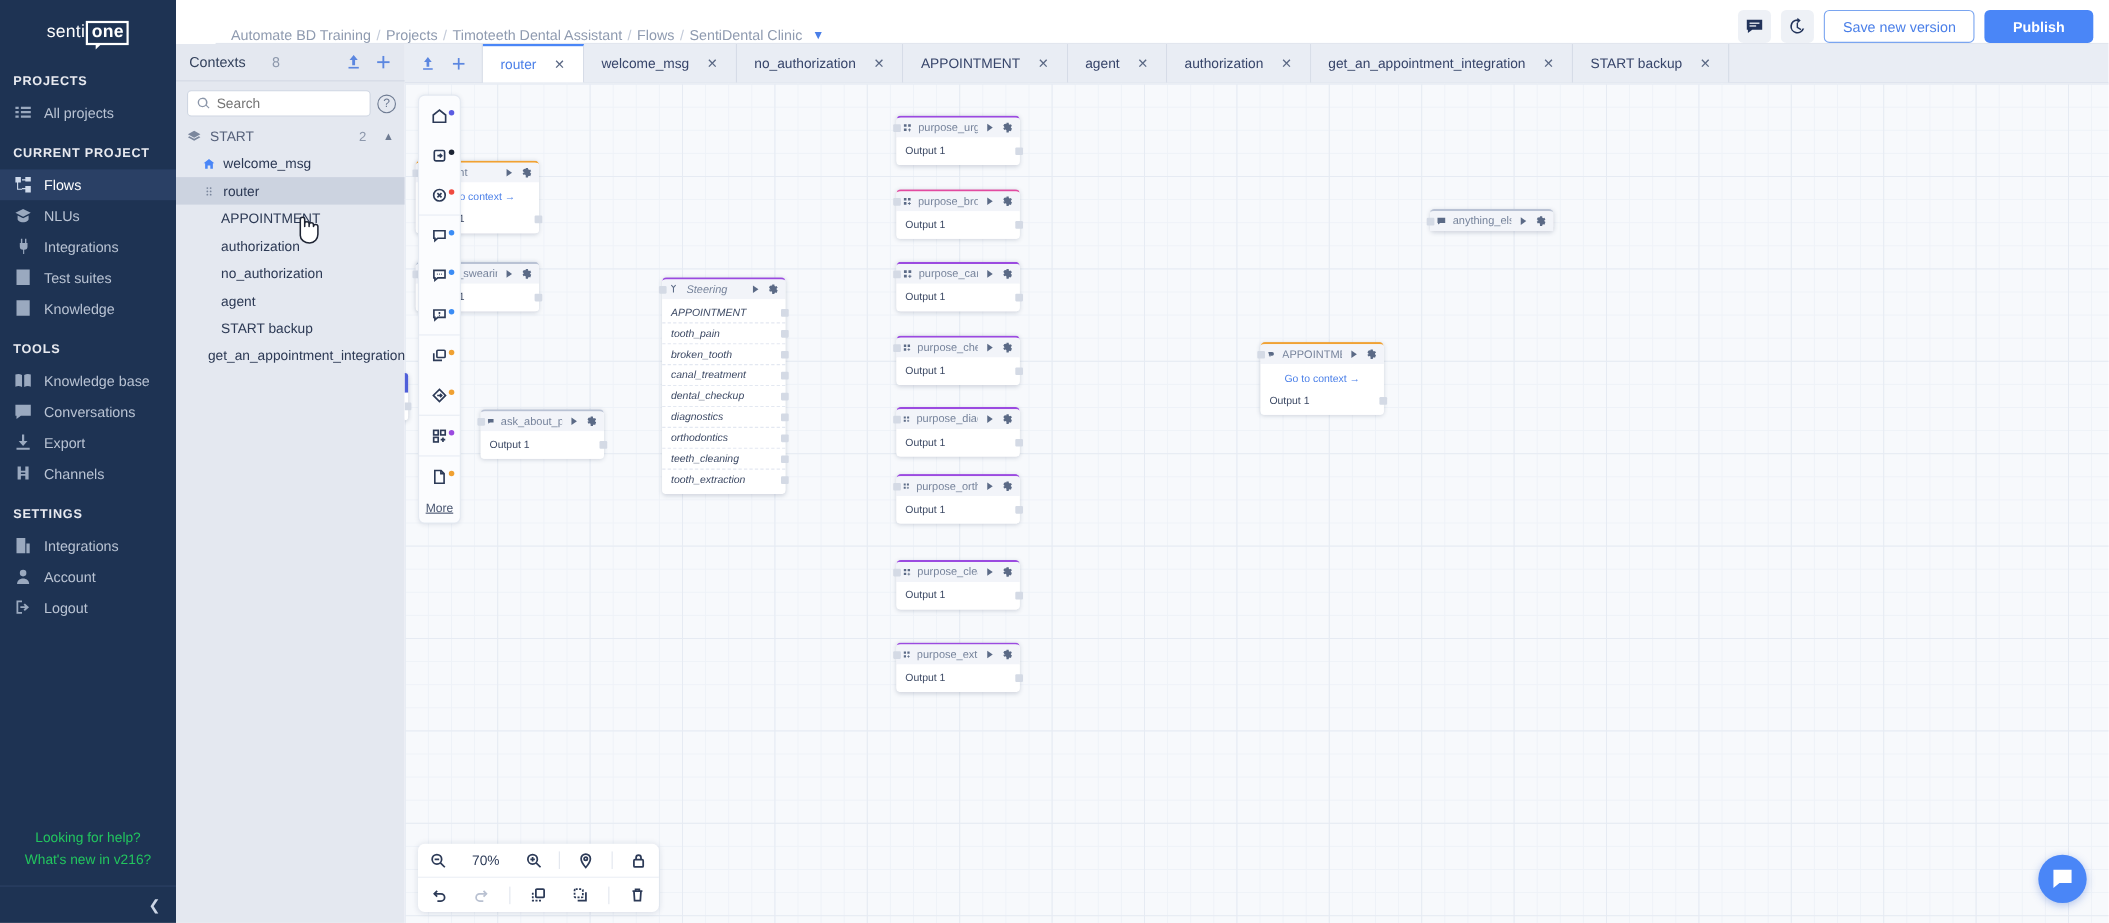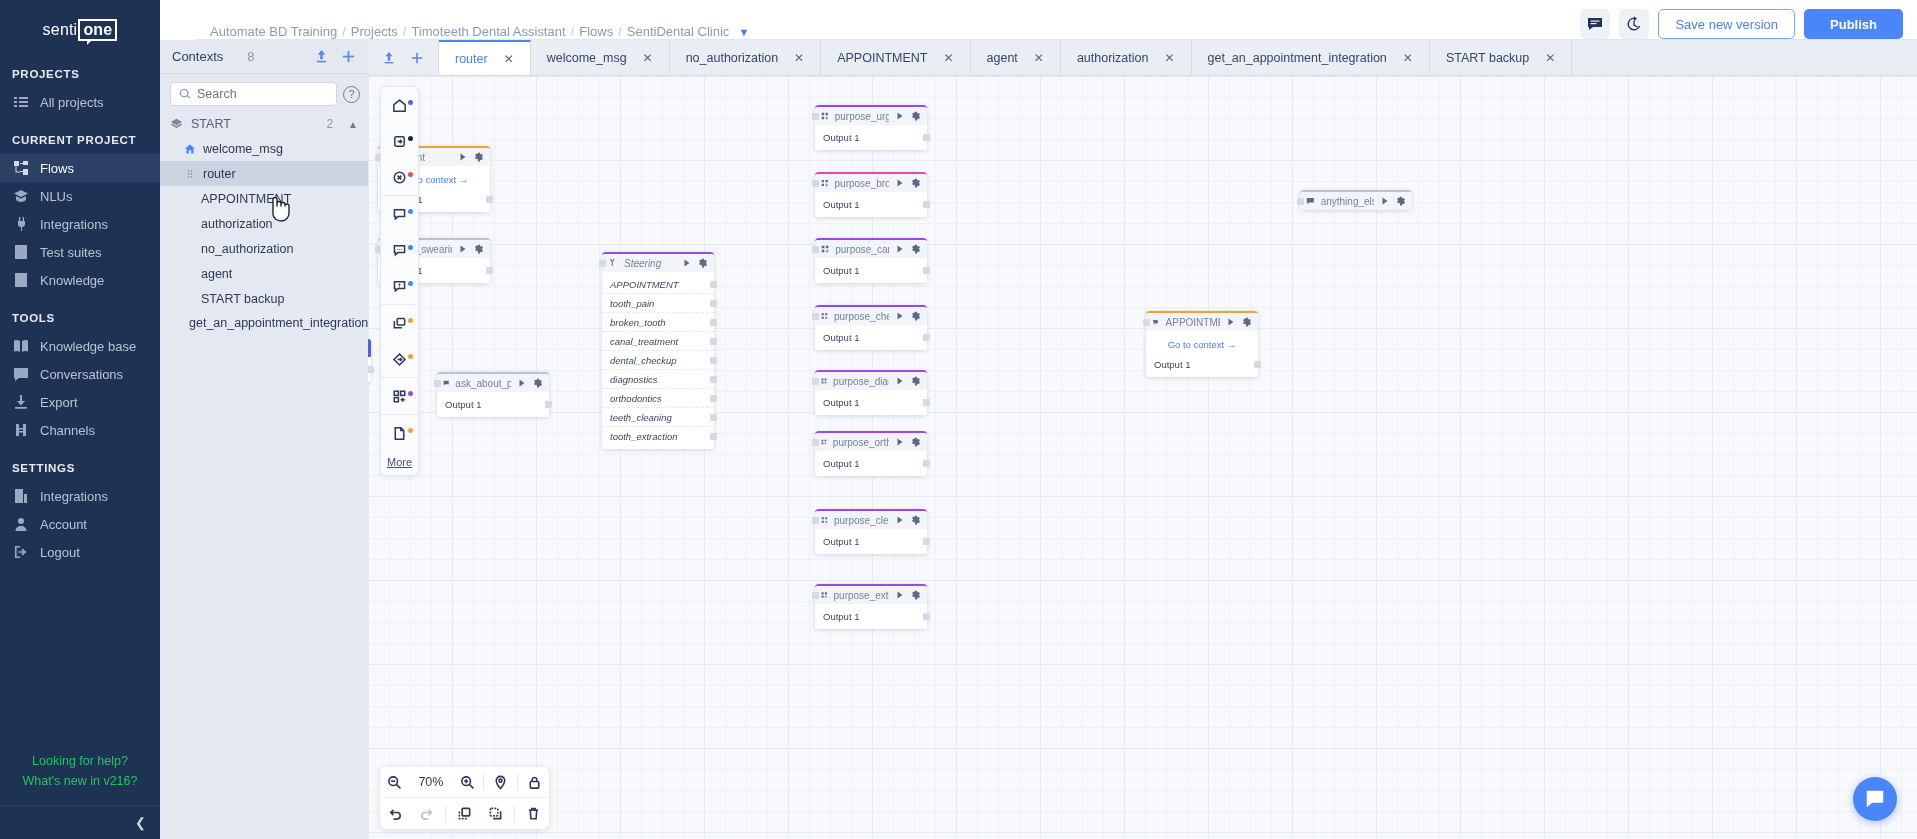--- a/index.html
+++ b/index.html
@@ -140,21 +140,21 @@
   }
   .pal-group { border-bottom: 1px solid #e7ebf3; }
   .pal-group:last-child { border-bottom: none; }
   .pal-item { height: 36px; display: flex; align-items: center; justify-content: center; gap: 3px; cursor: pointer; position: relative;}
   .pal-item svg { width: 15px; height: 15px; fill: none; stroke: #2c3a57; stroke-width: 1.6; }
   .pal-dot { width: 5px; height: 5px; border-radius: 50%; position: absolute; right: 5px; top: 13px;}
   .pal-more { text-align: center; font-size: 11px; color: #46536e; padding: 5px 0 7px; cursor:pointer;text-decoration:underline; }
 
   
   .zoombar {
-    position: absolute; left: 12px; bottom: 10px; width: 169px; background: #fff;
+    position: absolute; left: 12px; bottom: 10px; width: 219px; background: #fff;
     border-radius: 6px; box-shadow: 0 1px 6px rgba(30,50,90,.14); z-index: 12;
   }
   .zb-row { height: 31px; display: flex; align-items: center; justify-content: space-around; }
   .zb-row.top { border-bottom: 1px solid #eceff5; }
   .zb-btn { display:flex; align-items:center; justify-content:center; cursor:pointer; width: 26px;}
   .zb-btn svg { width: 15px; height: 15px; fill: none; stroke: #2c3a57; stroke-width: 1.7; }
   .zb-btn.dis svg { stroke: #b9c1d1; }
   .zb-level { font-size: 12.5px; color: #2c3a57; width: 40px; text-align:center; cursor:pointer;}
   .zb-div { width: 1px; height: 16px; background: #e2e6ee; }
 

